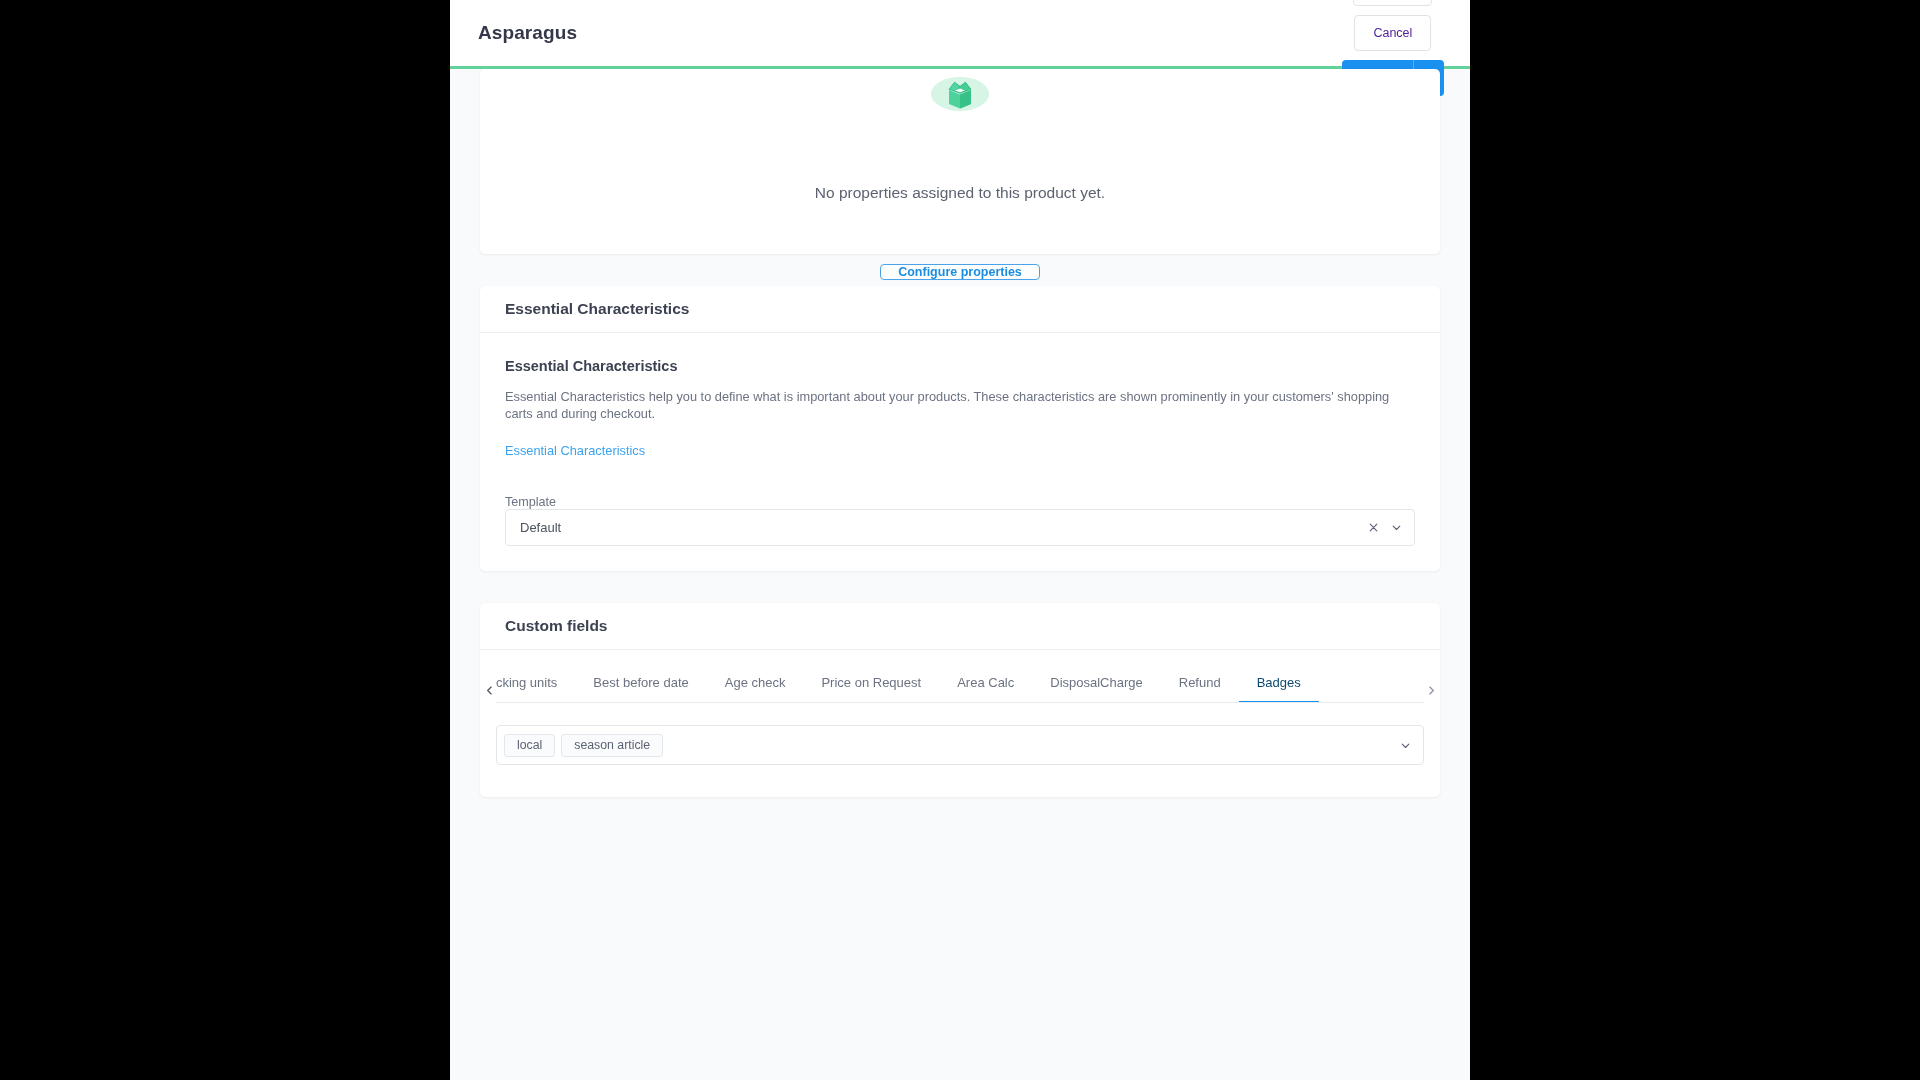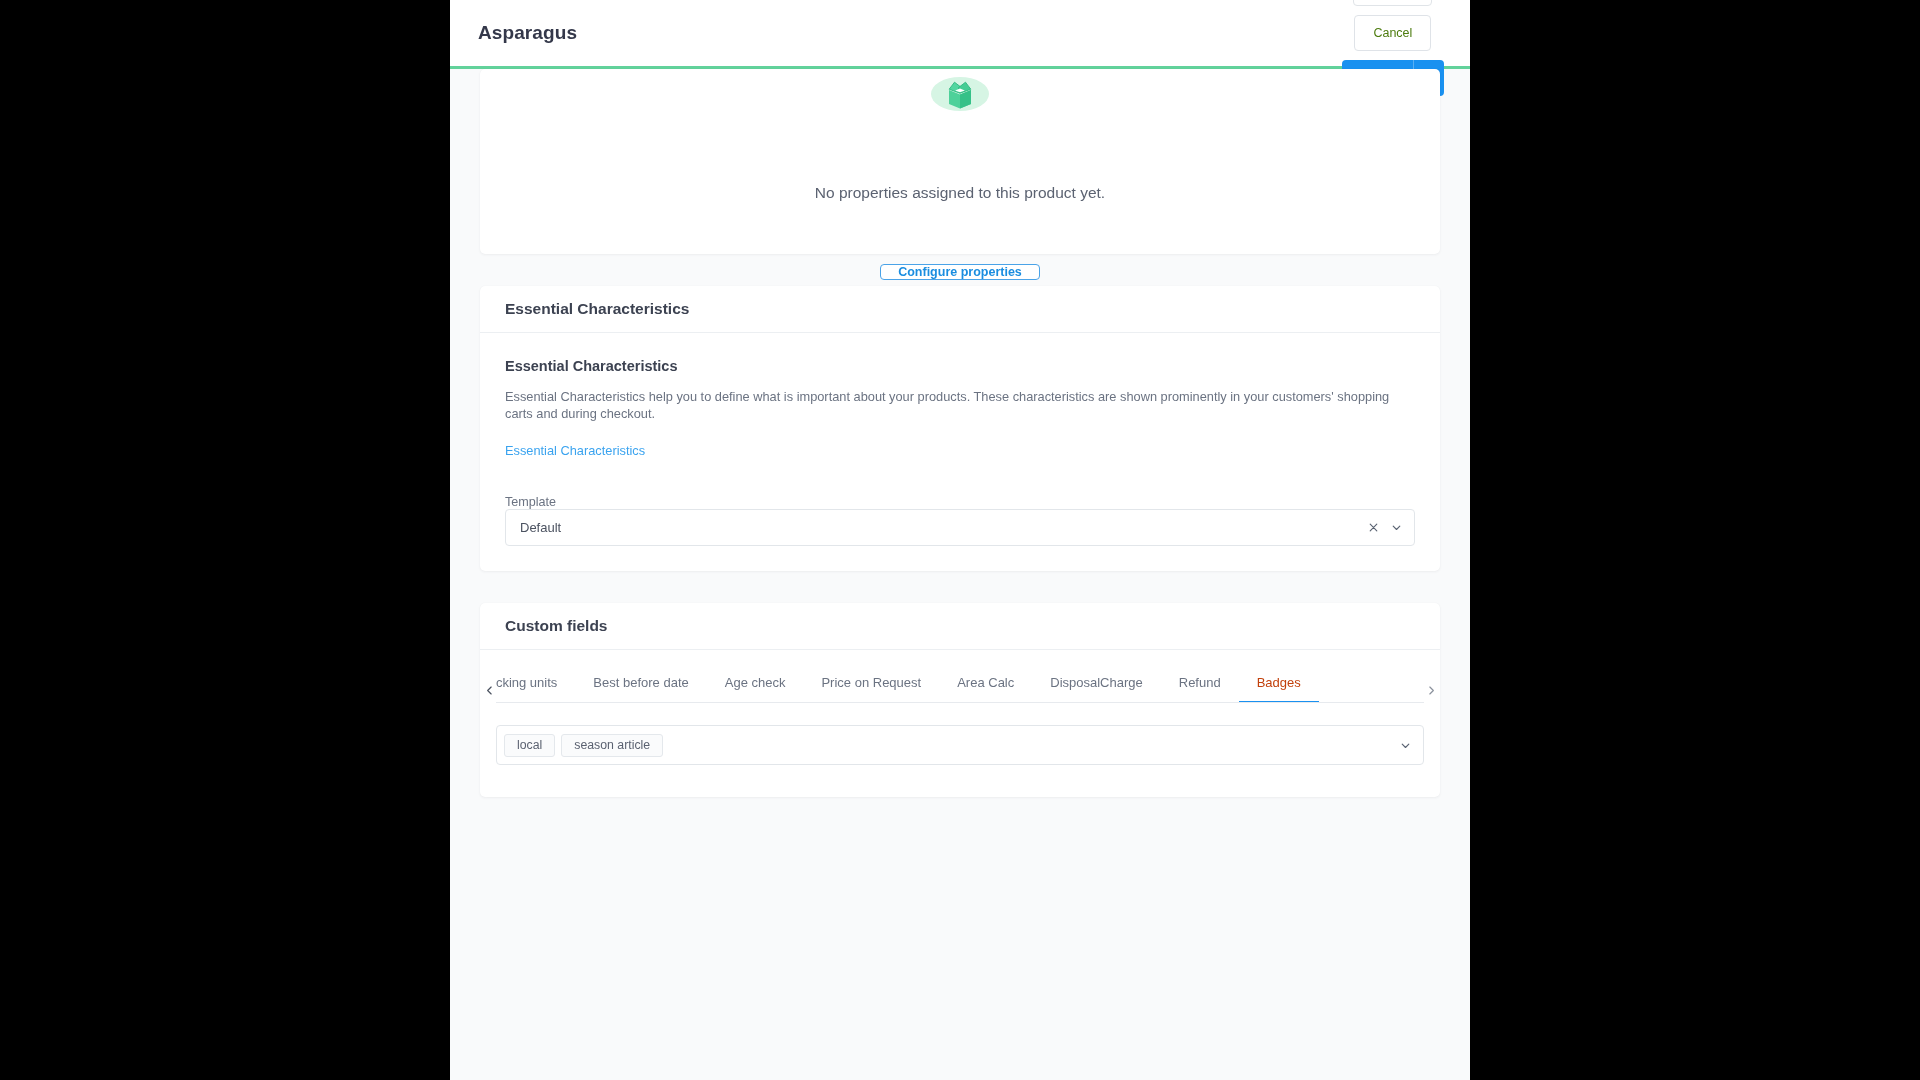--- a/index.html
+++ b/index.html
@@ -65,21 +65,21 @@
   .lang-select .chev { margin-left: auto; }
 
   .btn-cancel {
     height: 36px;
     padding: 0 18px;
     border: 1px solid #dfe3e8;
     border-radius: 4px;
     background: #ffffff;
     font-family: inherit;
     font-size: 12.5px;
-    color: #4d7c0f;
+    color: #4c1d95;
     cursor: pointer;
     white-space: nowrap;
   }
 
   .save-group {
     height: 36px;
     display: flex;
     border-radius: 4px;
     overflow: hidden;
     background: #1a91f0;
@@ -253,21 +253,21 @@
     font-size: 13px;
     color: #6b7382;
     white-space: nowrap;
     cursor: pointer;
     position: relative;
     background: transparent;
     border: none;
     font-family: inherit;
   }
   .tab.active {
-    color: #c2410c;
+    color: #0c4a6e;
     font-weight: 400;
   }
   .tab.active::after {
     content: "";
     position: absolute;
     left: 0; right: 0; bottom: -1px;
     height: 2px;
     background: #1a91f0;
   }
   .tab-arrow {

